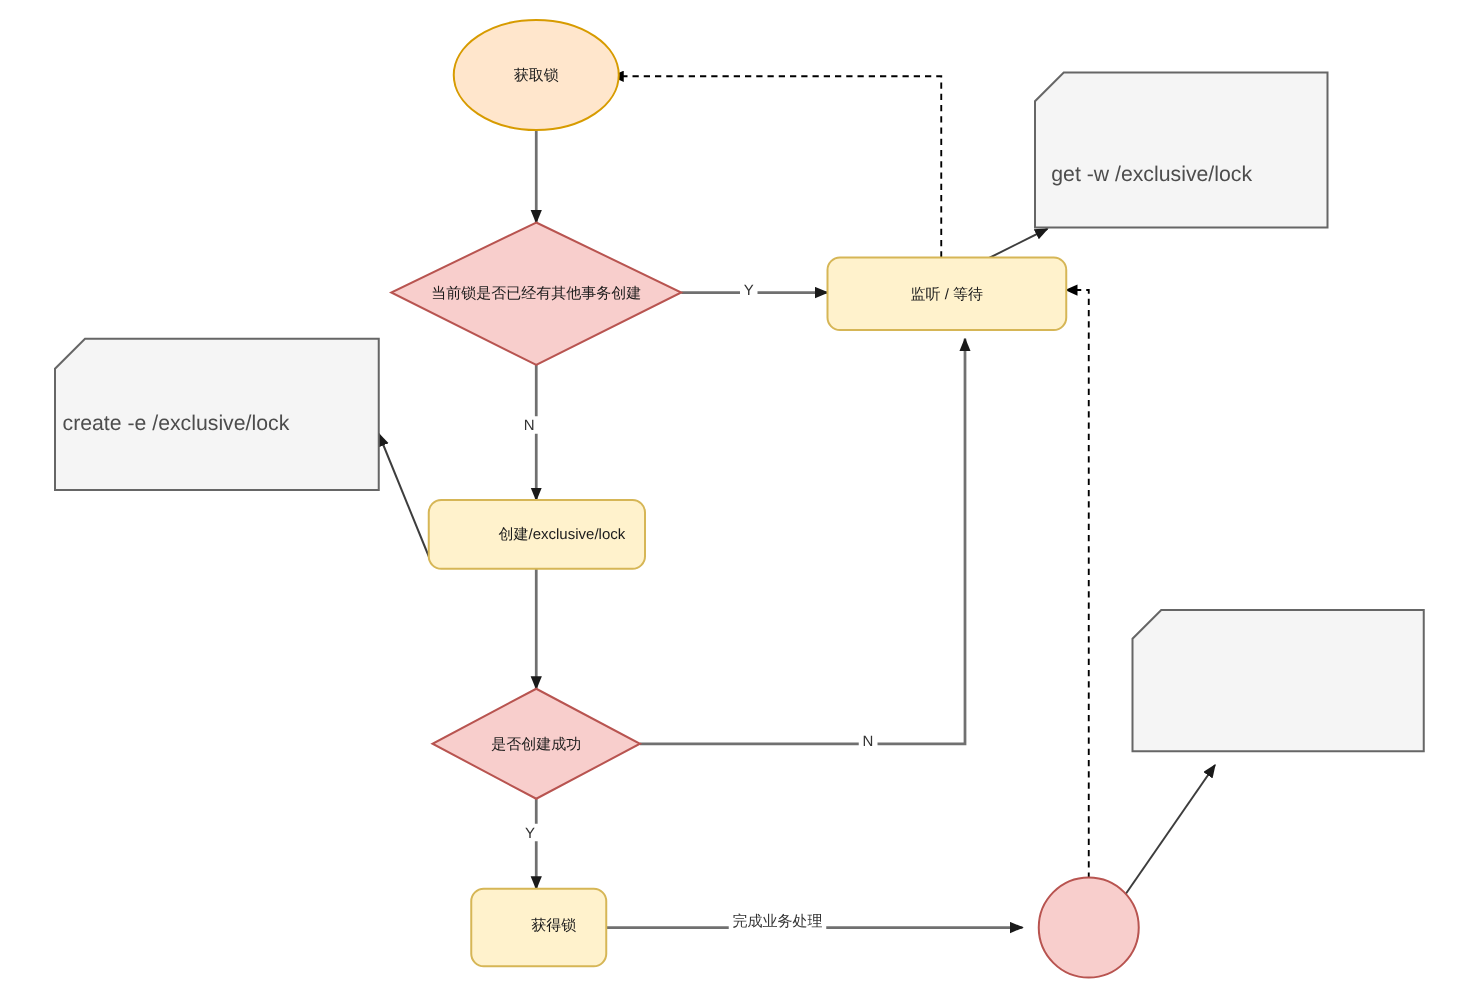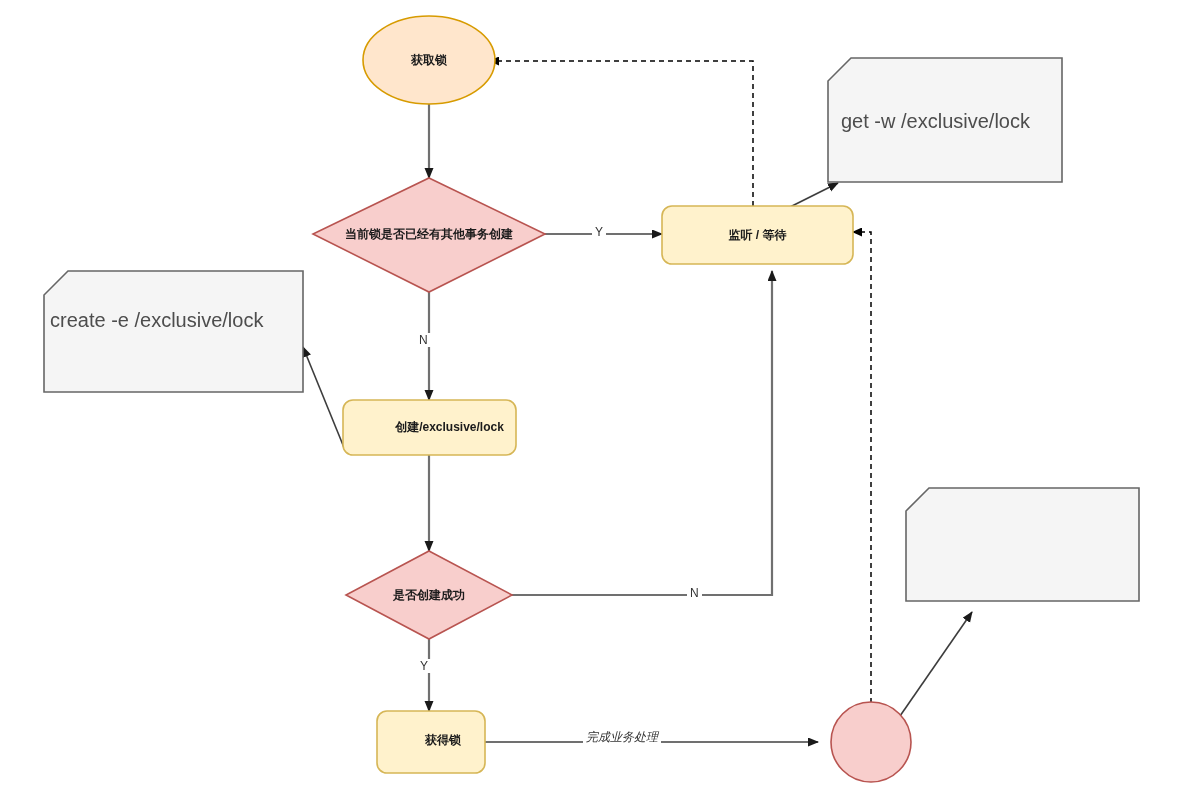--- a/index.html
+++ b/index.html
@@ -8,22 +8,22 @@
     width:1180px;height:806px;overflow:hidden;position:relative;
   }
   #canvas{position:relative;width:1180px;height:806px;background:#ffffff;}
   svg.layer{position:absolute;left:0;top:0;width:1180px;height:806px;}
 
   .node-label{
     position:absolute;display:flex;align-items:center;justify-content:center;
     text-align:center;color:#1b1b1b;pointer-events:none;
     line-height:1.25;
   }
-  .cn{font-size:12px;font-weight:bold;}
-  .note-txt{font-size:20px;color:#4d4d4d;text-align:left;justify-content:flex-start;}
+  .cn{font-size:12px;}
+  .note-txt{font-size:17px;color:#4d4d4d;text-align:left;justify-content:flex-start;margin-top:19px;}
   .edge-label{
     position:absolute;font-size:12px;color:#333333;background:#ffffff;
     padding:0 3px;text-align:center;white-space:nowrap;
   }
 </style>
 </head>
 <body>
 
 <div id="canvas">
 
@@ -128,15 +128,15 @@
 
 
   <div class="edge-label" style="left:592px;top:225px;">Y</div>
 
   <div class="edge-label" style="left:416px;top:333px;">N</div>
 
   <div class="edge-label" style="left:687px;top:586px;">N</div>
 
   <div class="edge-label" style="left:417px;top:659px;">Y</div>
 
-  <div class="edge-label" style="left:583px;top:729px;font-style:italic;">完成业务处理</div>
+  <div class="edge-label" style="left:583px;top:729px;">完成业务处理</div>
 
 </div>
 
 </body></html>

